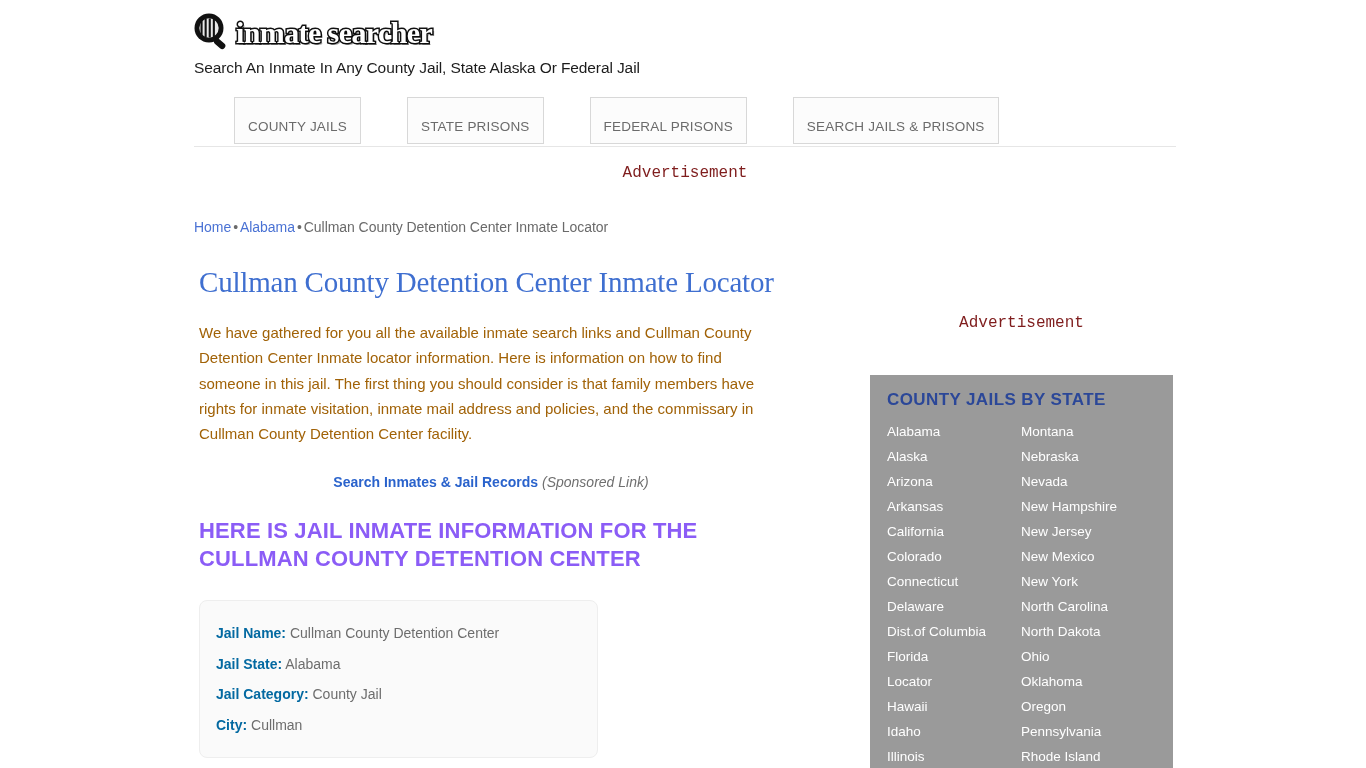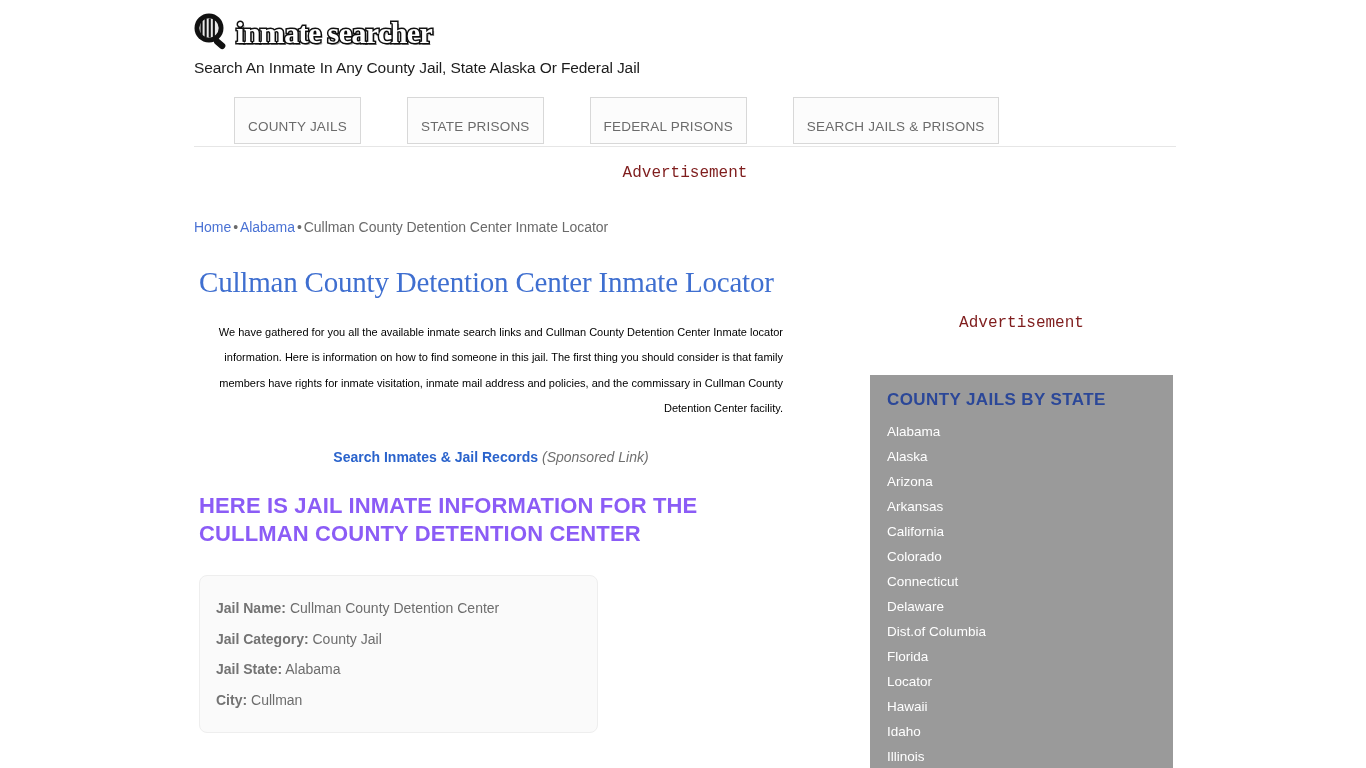--- a/index.html
+++ b/index.html
@@ -129,26 +129,25 @@
   h1.title {
     font-family: "Liberation Serif", serif;
     font-size: 29px;
     font-weight: normal;
     color: #3f6fd0;
     margin: 0;
     line-height: 40px;
     letter-spacing: -0.2px;
   }
   p.intro {
-    font-size: 11px;
+    font-size: 15px;
     line-height: 25.3px;
-    color: #000000;
+    color: #a16207;
     margin: 18px 0 0 0;
     width: 584px;
-    text-align: right;
   }
   .sponsored {
     margin-top: 28px;
     text-align: center;
     width: 584px;
     font-size: 14px;
   }
   .sponsored a {
     color: #2a63cc;
     font-weight: bold;
@@ -182,21 +181,21 @@
     padding: 17px 0 17px 16px;
   }
   .info-row {
     font-size: 14px;
     line-height: 30.5px;
     color: #6d6d6d;
     white-space: nowrap;
   }
   .info-row .k {
     font-weight: bold;
-    color: #737373;
+    color: #0369a1;
   }
 
   
   .sidebar {
     position: absolute;
     left: 870px;
     top: 375px;
     width: 303px;
     background: #9a9a9a;
     padding: 14px 0 10px 0;
@@ -271,22 +270,22 @@
     <p class="intro">We have gathered for you all the available inmate search links and Cullman County Detention Center Inmate locator information. Here is information on how to find someone in this jail. The first thing you should consider is that family members have rights for inmate visitation, inmate mail address and policies, and the commissary in Cullman County Detention Center facility.</p>
 
     <div class="sponsored">
       <a href="#">Search Inmates &amp; Jail Records</a><span class="note">(Sponsored Link)</span>
     </div>
 
     <h2 class="section">HERE IS JAIL INMATE INFORMATION FOR THE CULLMAN COUNTY DETENTION CENTER</h2>
 
     <div class="infobox">
       <div class="info-row"><span class="k">Jail Name:</span> <span>Cullman County Detention Center</span></div>
+      <div class="info-row"><span class="k">Jail State:</span> <span>Alabama</span></div>
       <div class="info-row"><span class="k">Jail Category:</span> <span>County Jail</span></div>
-      <div class="info-row"><span class="k">Jail State:</span> <span>Alabama</span></div>
       <div class="info-row"><span class="k">City:</span> <span>Cullman</span></div>
 
     </div>
   </div>
 
   <div class="ad-label ad-side">Advertisement</div>
 
   <div class="sidebar">
     <h3>COUNTY JAILS BY STATE</h3>
     <div class="state-cols">
@@ -299,16 +298,32 @@
         <a class="state-link" href="#">Colorado</a>
         <a class="state-link" href="#">Connecticut</a>
         <a class="state-link" href="#">Delaware</a>
         <a class="state-link" href="#">Dist.of Columbia</a>
         <a class="state-link" href="#">Florida</a>
         <a class="state-link" href="#">Locator</a>
         <a class="state-link" href="#">Hawaii</a>
         <a class="state-link" href="#">Idaho</a>
         <a class="state-link" href="#">Illinois</a>
       </div>
+      <div class="state-col second">
+        <a class="state-link" href="#">Montana</a>
+        <a class="state-link" href="#">Nebraska</a>
+        <a class="state-link" href="#">Nevada</a>
+        <a class="state-link" href="#">New Hampshire</a>
+        <a class="state-link" href="#">New Jersey</a>
+        <a class="state-link" href="#">New Mexico</a>
+        <a class="state-link" href="#">New York</a>
+        <a class="state-link" href="#">North Carolina</a>
+        <a class="state-link" href="#">North Dakota</a>
+        <a class="state-link" href="#">Ohio</a>
+        <a class="state-link" href="#">Oklahoma</a>
+        <a class="state-link" href="#">Oregon</a>
+        <a class="state-link" href="#">Pennsylvania</a>
+        <a class="state-link" href="#">Rhode Island</a>
+      </div>
     </div>
   </div>
 
 </div>
 
 </body></html>

